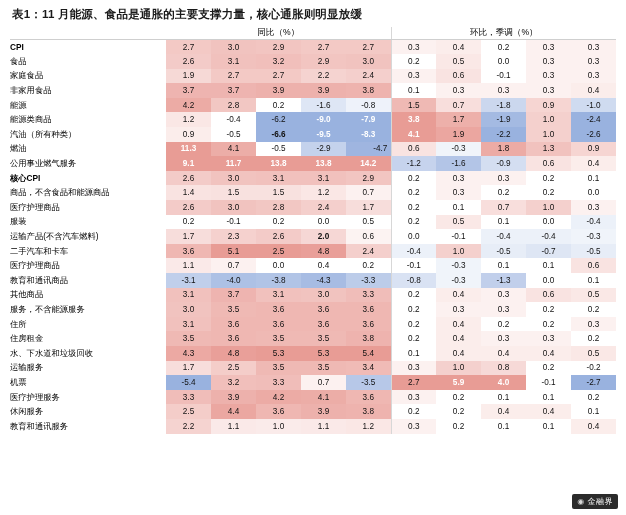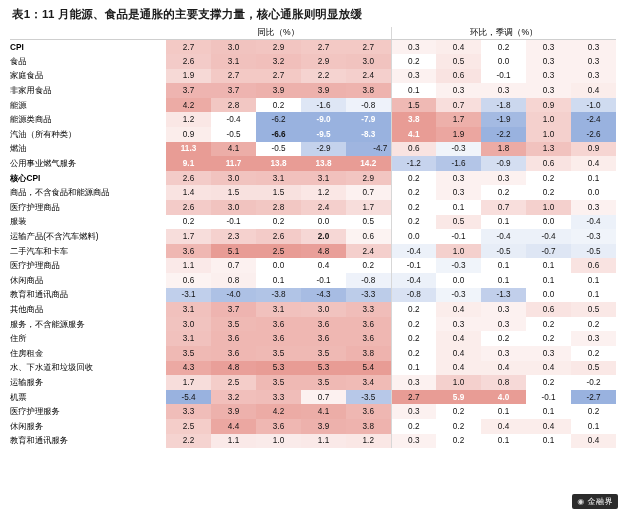--- a/index.html
+++ b/index.html
@@ -284,33 +284,20 @@
           <td class="num" style="color: rgb(17, 17, 17);">0.0</td>
           <td class="num" style="color: rgb(17, 17, 17);">0.4</td>
           <td class="num" style="color: rgb(17, 17, 17);">0.2</td>
           <td class="num sep-left" style="color: rgb(17, 17, 17);">-0.1</td>
           <td class="num" style="background: rgba(70, 114, 196, 0.08); color: rgb(17, 17, 17);">-0.3</td>
           <td class="num" style="color: rgb(17, 17, 17);">0.1</td>
           <td class="num" style="color: rgb(17, 17, 17);">0.1</td>
           <td class="num" style="background: rgba(214, 74, 62, 0.157); color: rgb(17, 17, 17);">0.6</td>
         </tr>
         <tr class="datarow">
-          <td class="lbl lvl2">休闲商品</td>
-          <td class="num" style="background: rgba(214, 74, 62, 0.067); color: rgb(17, 17, 17);">0.6</td>
-          <td class="num" style="background: rgba(214, 74, 62, 0.09); color: rgb(17, 17, 17);">0.8</td>
-          <td class="num" style="color: rgb(17, 17, 17);">0.1</td>
-          <td class="num" style="color: rgb(17, 17, 17);">-0.1</td>
-          <td class="num" style="background: rgba(70, 114, 196, 0.09); color: rgb(17, 17, 17);">-0.8</td>
-          <td class="num sep-left" style="background: rgba(70, 114, 196, 0.1); color: rgb(17, 17, 17);">-0.4</td>
-          <td class="num" style="color: rgb(17, 17, 17);">0.0</td>
-          <td class="num" style="color: rgb(17, 17, 17);">0.1</td>
-          <td class="num" style="color: rgb(17, 17, 17);">0.1</td>
-          <td class="num" style="color: rgb(17, 17, 17);">0.1</td>
-        </tr>
-        <tr class="datarow">
           <td class="lbl lvl2">教育和通讯商品</td>
           <td class="num" style="background: rgba(70, 114, 196, 0.34); color: rgb(17, 17, 17);">-3.1</td>
           <td class="num" style="background: rgba(70, 114, 196, 0.443); color: rgb(17, 17, 17);">-4.0</td>
           <td class="num" style="background: rgba(70, 114, 196, 0.42); color: rgb(17, 17, 17);">-3.8</td>
           <td class="num" style="background: rgba(70, 114, 196, 0.475); color: rgb(17, 17, 17);">-4.3</td>
           <td class="num" style="background: rgba(70, 114, 196, 0.365); color: rgb(17, 17, 17);">-3.3</td>
           <td class="num sep-left" style="background: rgba(70, 114, 196, 0.208); color: rgb(17, 17, 17);">-0.8</td>
           <td class="num" style="background: rgba(70, 114, 196, 0.08); color: rgb(17, 17, 17);">-0.3</td>
           <td class="num" style="background: rgba(70, 114, 196, 0.337); color: rgb(17, 17, 17);">-1.3</td>
           <td class="num" style="color: rgb(17, 17, 17);">0.0</td>

